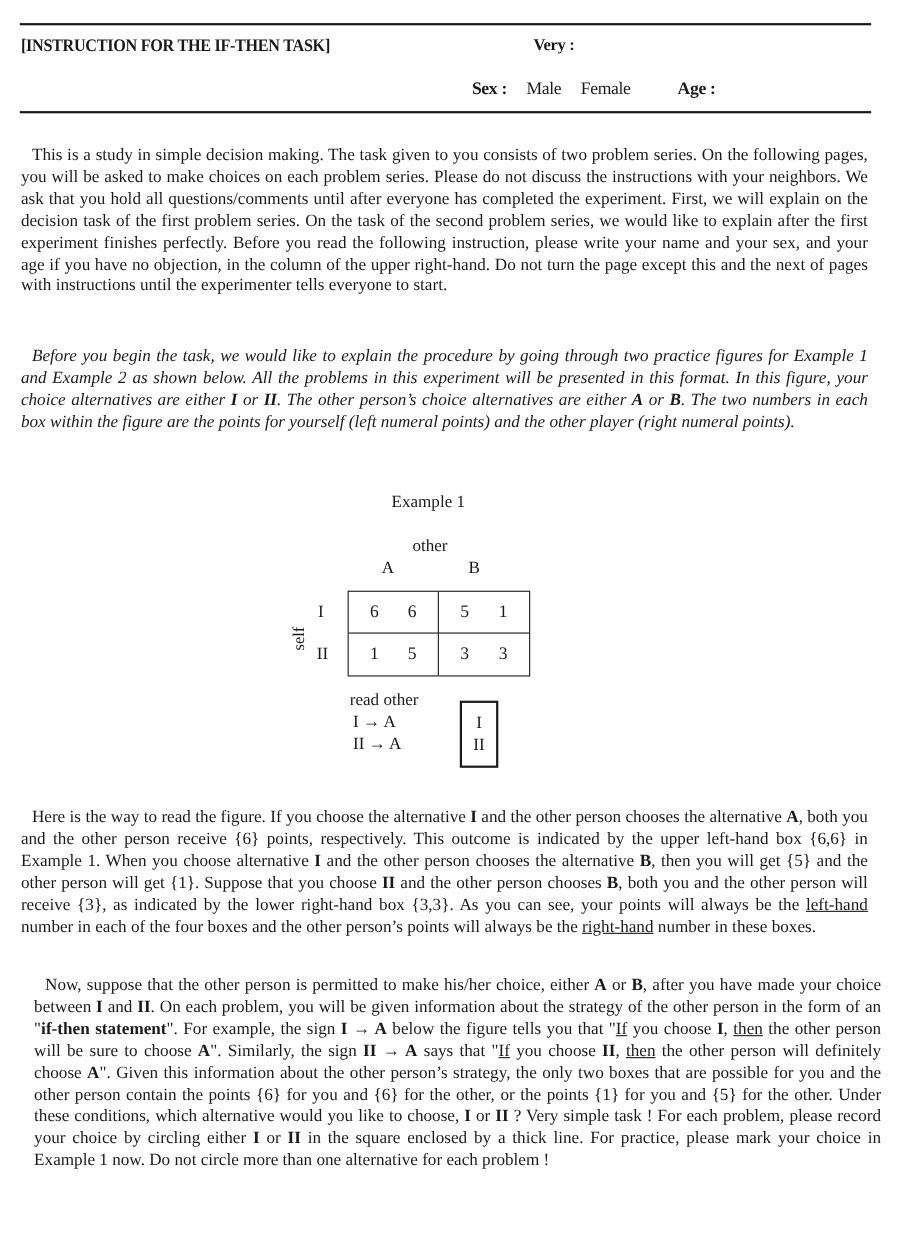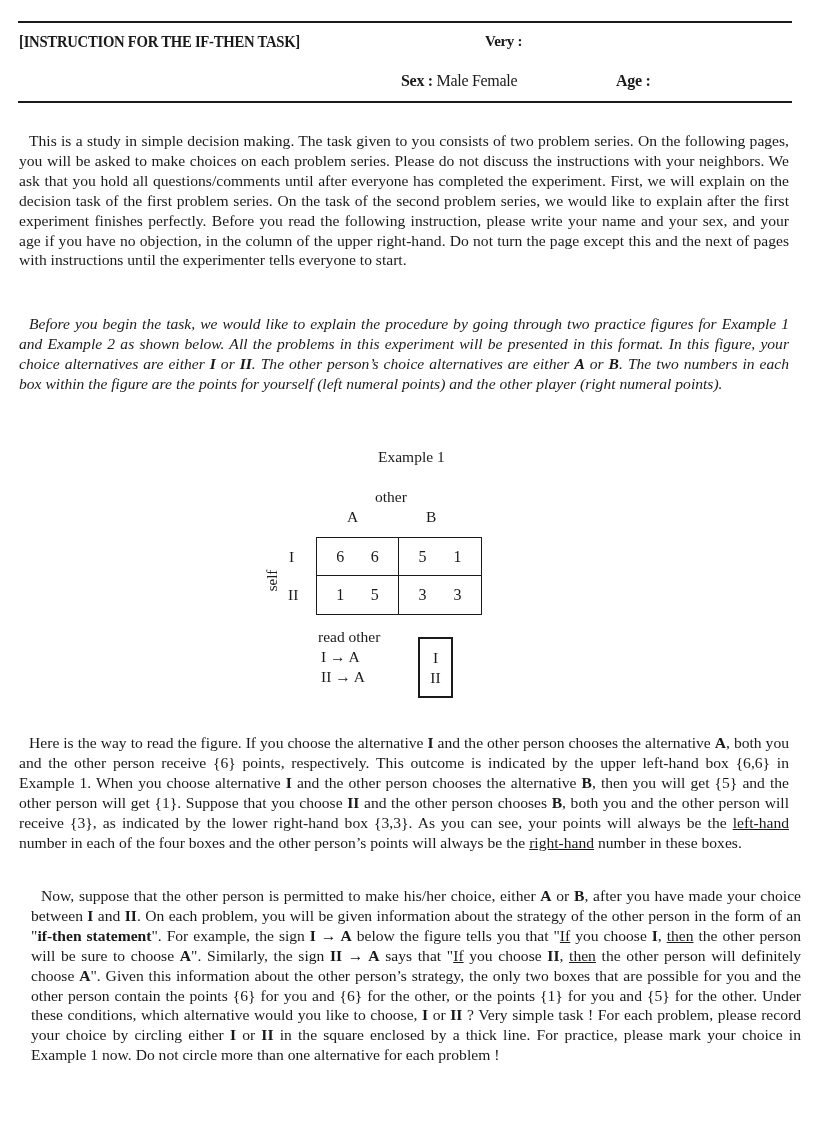--- a/index.html
+++ b/index.html
@@ -7,37 +7,37 @@
     width: 820px; height: 1130px; position: relative; overflow: hidden;
     font-family: "Liberation Serif", "DejaVu Serif", serif; color: #1a1a1a;
   }
   .rule { position: absolute; left: 18px; width: 774px; height: 2px; background: #1a1a1a; }
   .rule.top { top: 21px; }
   .rule.bottom { top: 101px; }
   .hdr { position: absolute; font-family: "Liberation Sans", "DejaVu Sans", sans-serif; font-size: 15px; letter-spacing: -0.3px; }
   .hdr.title { left: 19px; top: 33px; font-weight: normal; font-family: "Liberation Serif", serif; font-size: 16px; font-weight: bold; transform: scaleX(0.92); transform-origin: left; }
   .hdr.name { left: 485px; top: 33px; font-family: "Liberation Serif", serif; font-weight: bold; font-size: 15px; }
   .hdr.sex { left: 401px; top: 72px; font-family: "Liberation Serif", serif; font-size: 16px; }
-  .hdr.sex b { font-weight: bold; }
+  .hdr.sex b { font-weight: bold; margin-left: 28px; }
   .hdr.age { left: 616px; top: 72px; font-family: "Liberation Serif", serif; font-weight: bold; font-size: 16px; }
-  .sexopt { }
+  .sexopt { margin-left: 14px; }
   .para {
     position: absolute; left: 19px; width: 770px;
     font-size: 15.6px; line-height: 19.9px; text-align: justify;
     text-indent: 10px;
   }
   .para b { font-weight: bold; }
   .para u { text-decoration: underline; }
   #p1 { top: 131px; }
   #p2 { top: 314px; font-style: italic; }
   #p3 { top: 733px; }
   #p4 { top: 886px; margin-left: 12px; }
 
   .fig { position: absolute; font-size: 15.5px; }
-  .ex-title { left: 356px; top: 448px; margin-left: 22px; }
+  .ex-title { left: 356px; top: 448px; }
   .other-lbl { left: 375px; top: 488px; }
   .col-a { left: 347px; top: 508px; }
   .col-b { left: 426px; top: 508px; }
   .row-i { left: 289px; top: 548px; }
   .row-ii { left: 288px; top: 586px; }
   .self-lbl { left: 262px; top: 572px; transform: rotate(-90deg); transform-origin: center; font-size: 15px; }
   .matrix {
     position: absolute; left: 316px; top: 537px; width: 166px; height: 78px;
     border: 1.5px solid #1a1a1a; box-sizing: border-box;
     display: grid; grid-template-columns: 1fr 1fr; grid-template-rows: 1fr 1fr;

